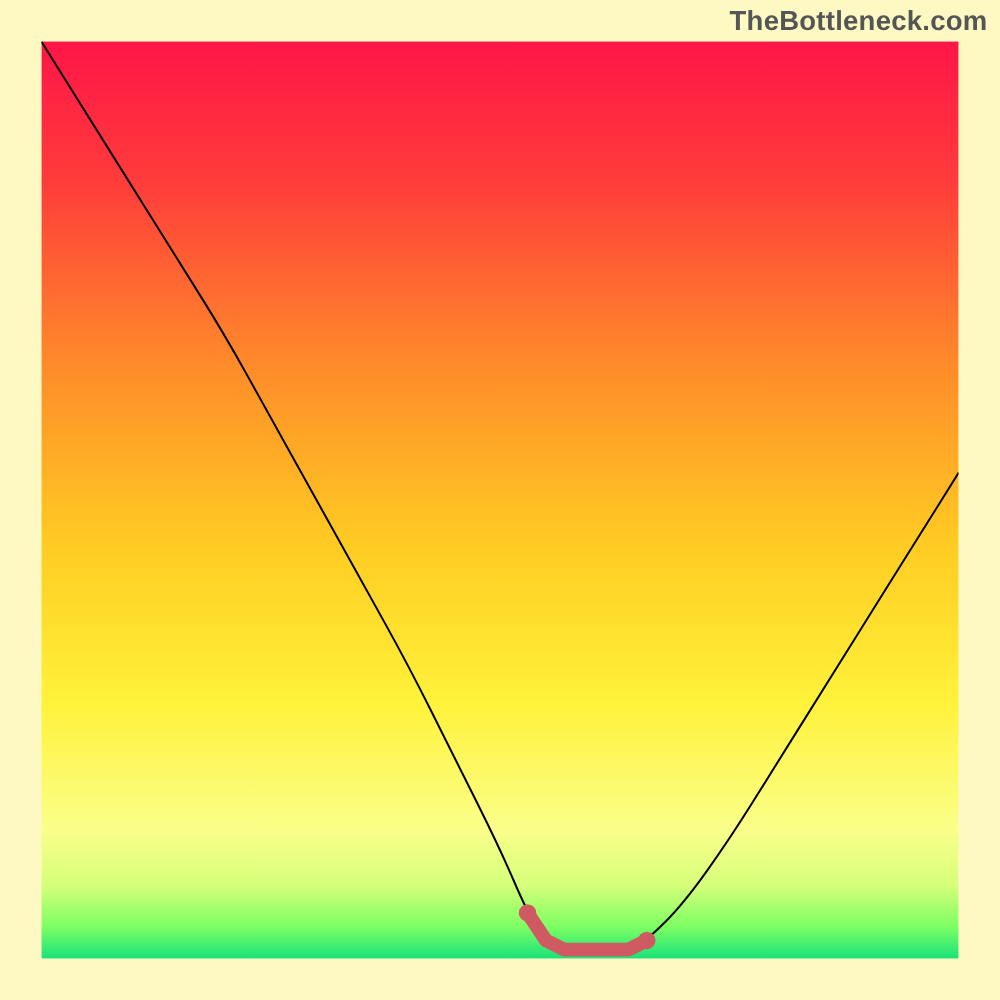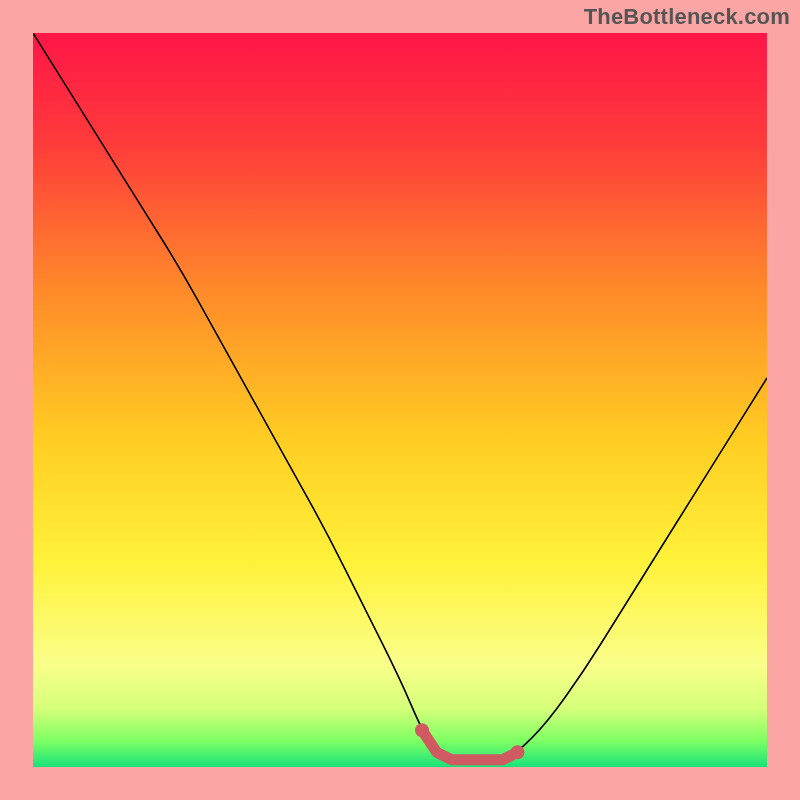--- a/index.html
+++ b/index.html
@@ -6,21 +6,21 @@
     margin: 0;
     padding: 0;
     width: 800px;
     height: 800px;
     background: #000;
     font-family: Arial, Helvetica, sans-serif;
   }
   .outer {
     width: 800px;
     height: 800px;
-    background: #fca5a5;
+    background: #fef9c3;
     position: relative;
   }
   .watermark {
     position: absolute;
     top: 4px;
     right: 10px;
     color: #555;
     font-size: 22px;
     font-weight: 600;
     letter-spacing: 0.2px;

